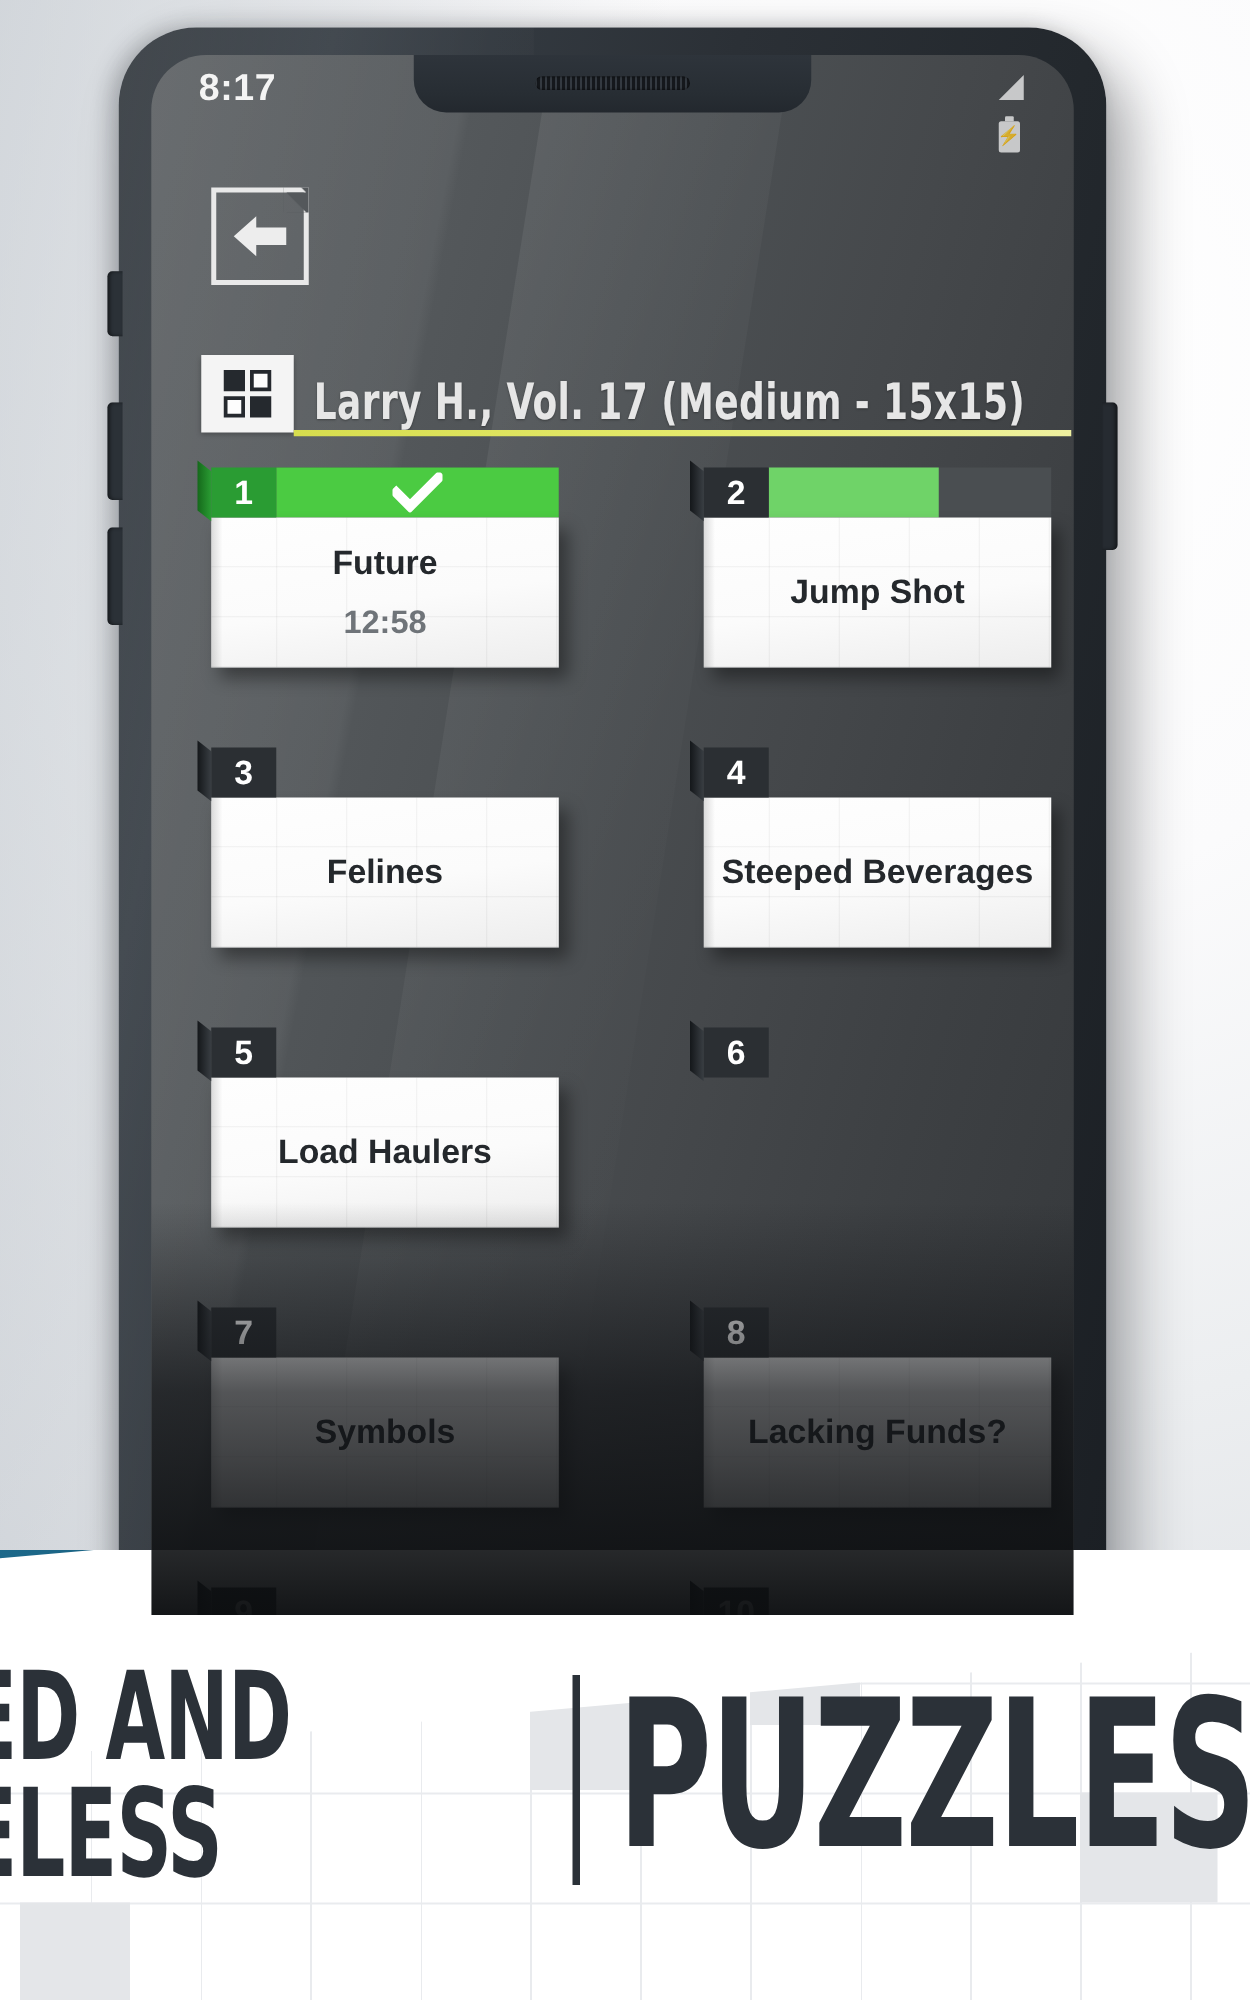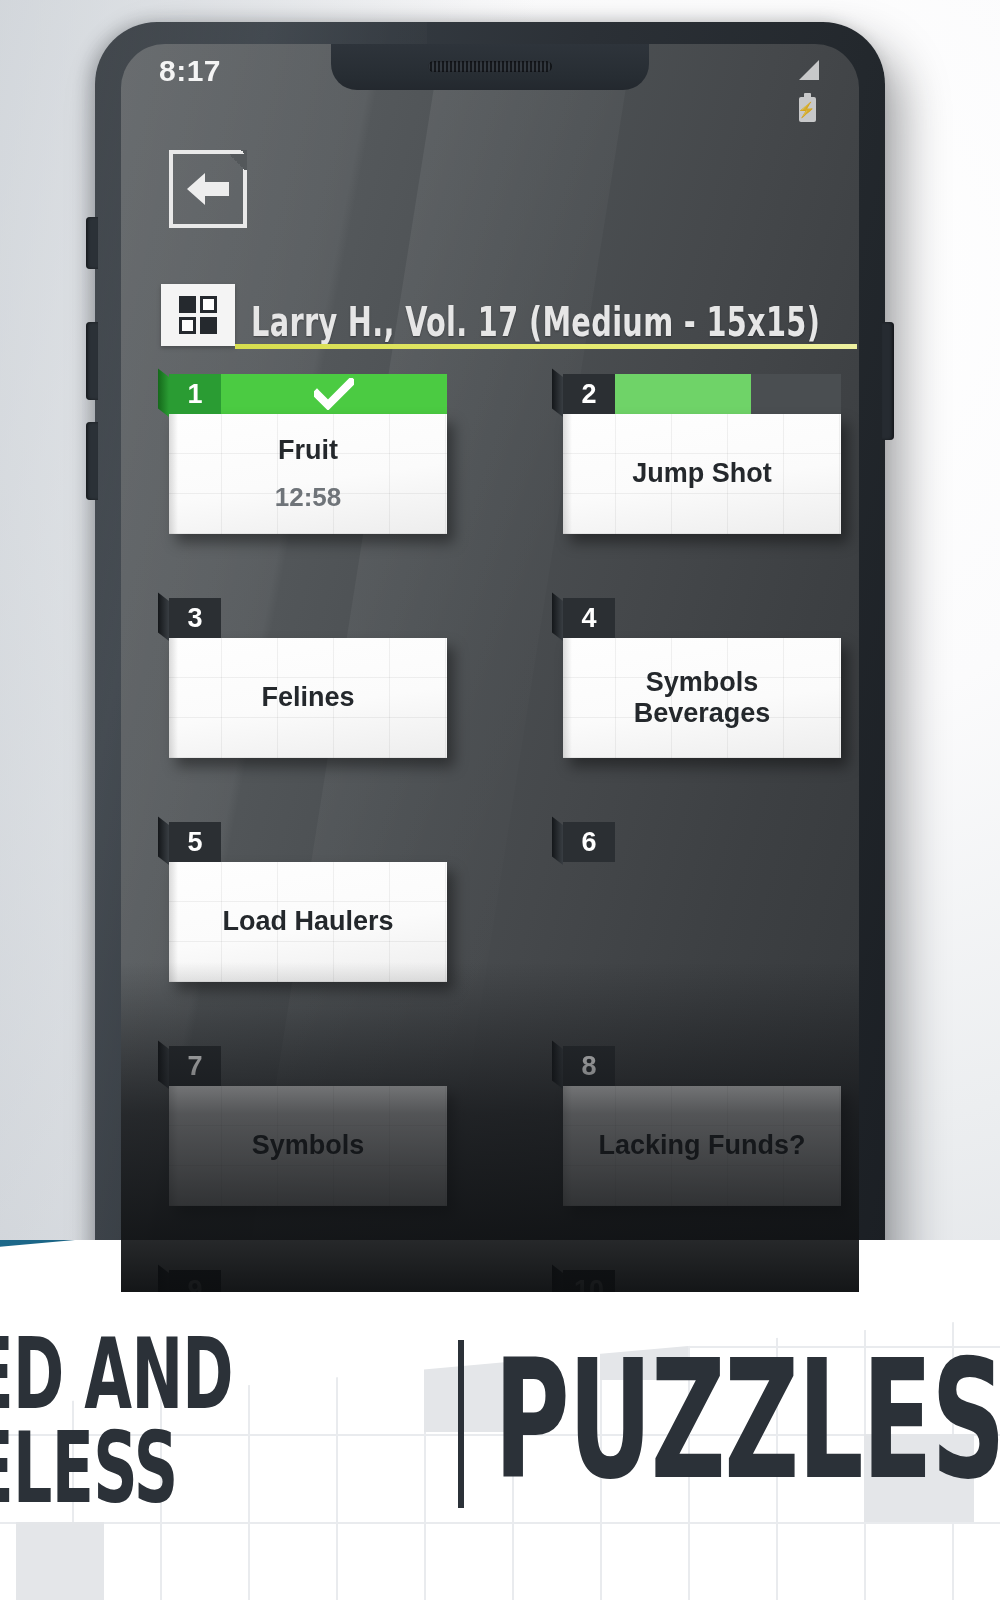--- a/index.html
+++ b/index.html
@@ -315,21 +315,21 @@
           <div class="card-head">
             <div class="num-box num-done">1</div>
             <div class="bar-track">
               <div class="bar-fill bar-full" style="width:100%"></div>
               <svg class="check" width="40" height="32" viewBox="0 0 40 32">
                 <path d="M3 16 L14 27 L37 4" stroke="#ffffff" stroke-width="8" fill="none" stroke-linecap="square"></path>
               </svg>
             </div>
           </div>
           <div class="card-body">
-            <div class="card-title">Fruit</div>
+            <div class="card-title">Future</div>
             <div class="card-time">12:58</div>
           </div>
         </div>
 
         <div class="card">
           <div class="card-edge"></div>
           <div class="card-head">
             <div class="num-box num-plain">2</div>
             <div class="bar-track">
               <div class="bar-fill" style="width:60%"></div>
@@ -351,21 +351,21 @@
           </div>
         </div>
 
         <div class="card">
           <div class="card-edge"></div>
           <div class="card-head">
             <div class="num-box num-plain">4</div>
             <div class="bar-track" style="background:transparent"></div>
           </div>
           <div class="card-body">
-            <div class="card-title">Symbols Beverages</div>
+            <div class="card-title">Steeped Beverages</div>
           </div>
         </div>
 
         <div class="card">
           <div class="card-edge"></div>
           <div class="card-head">
             <div class="num-box num-plain">5</div>
             <div class="bar-track" style="background:transparent"></div>
           </div>
           <div class="card-body">

